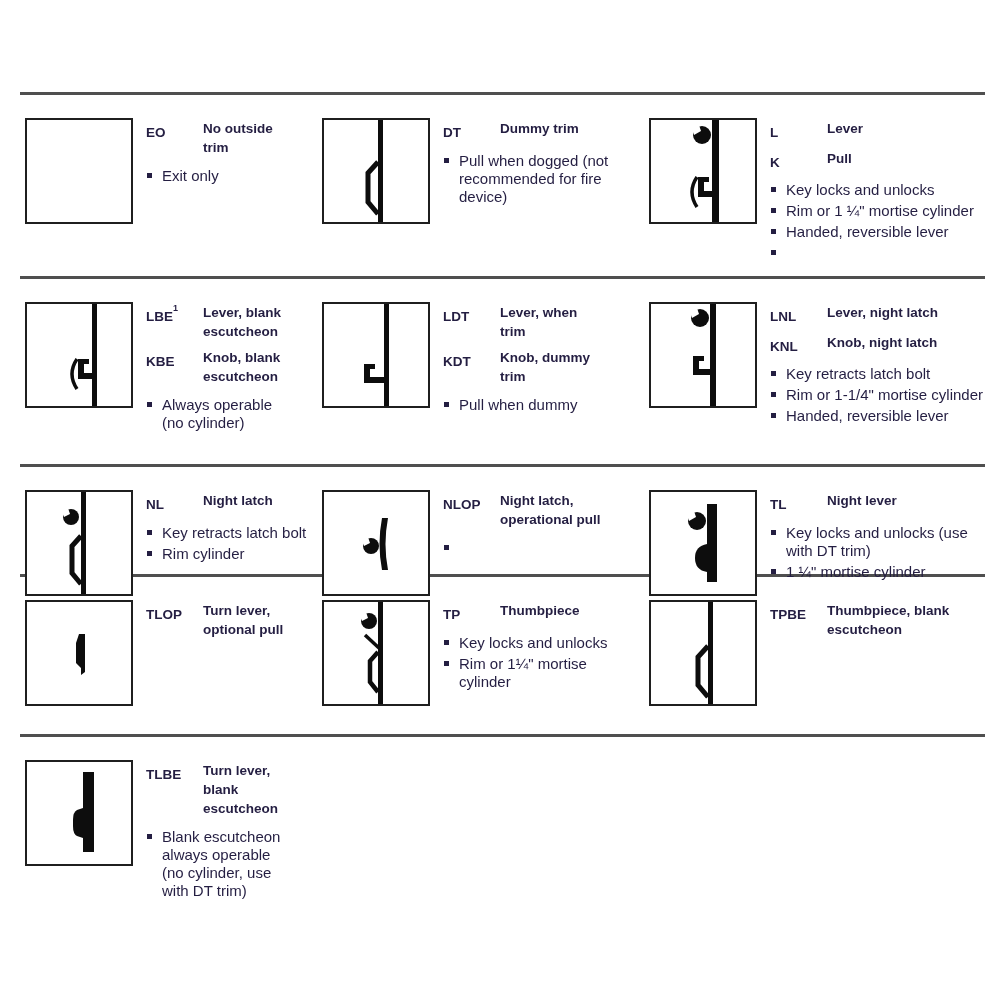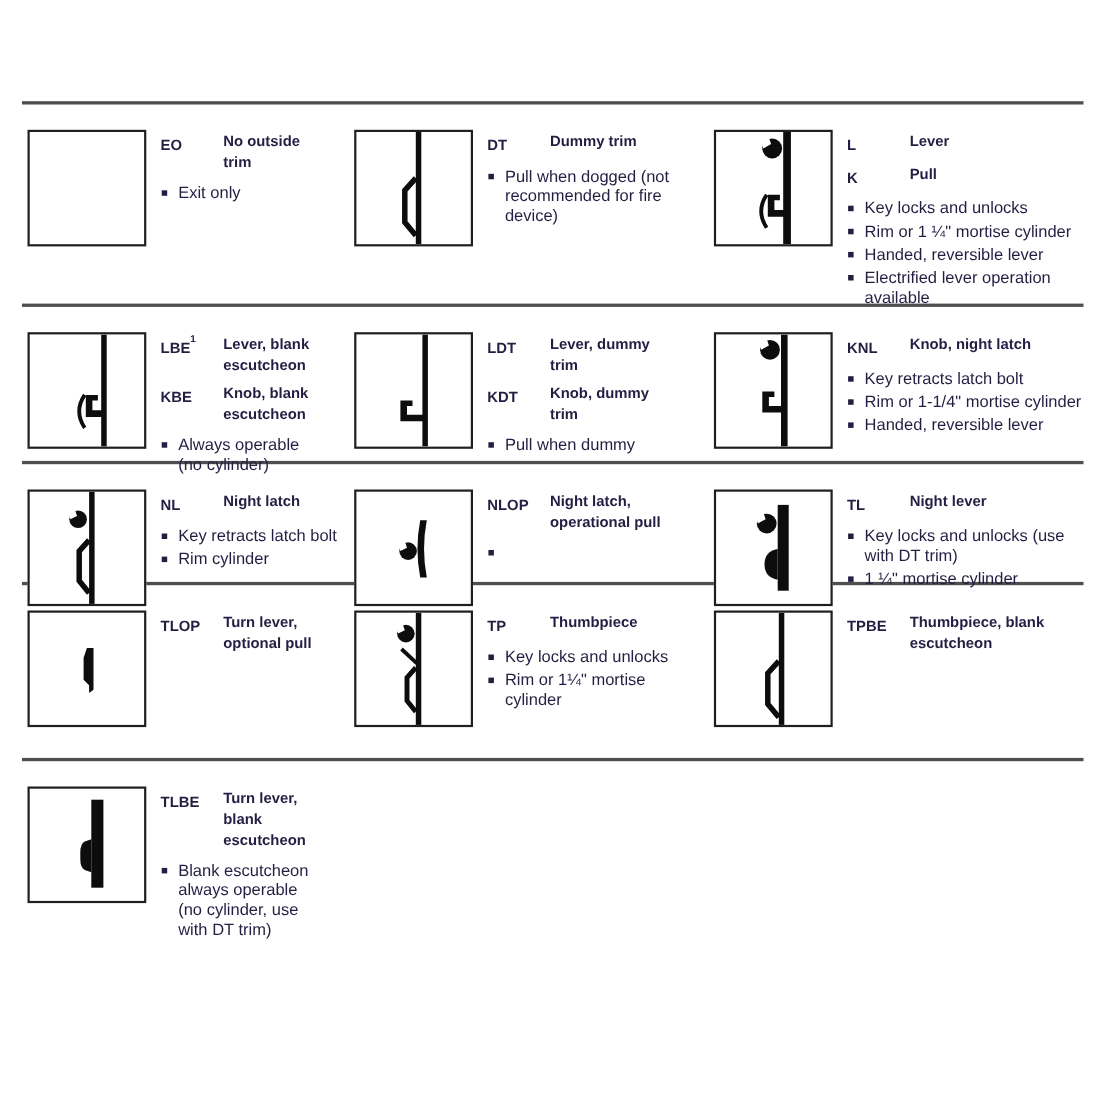--- a/index.html
+++ b/index.html
@@ -10,21 +10,21 @@
   }
   .grid{margin:92px 15px 0 20px;width:965px;}
   .row{
     border-top:3px solid #4f4f4f;
     padding-top:23px;
     display:grid;
     grid-template-columns:302px 327px 1fr;
     box-sizing:border-box;
   }
   .row:nth-child(1){height:184px;}
-  .row:nth-child(2){height:143px;}
+  .row:nth-child(2){height:188px;}
   .row:nth-child(3){height:110px;}
   .row:nth-child(4){height:160px;}
   .row:nth-child(5){min-height:253px;}
   .cell{display:flex;gap:13px;align-items:flex-start;}
   .row .cell:first-child{padding-left:5px;}
   .diagram-box{
     width:104px;height:102px;flex:0 0 auto;
     border:2px solid #1f1f1f;background:#fff;
   }
   .diagram{width:104px;height:102px;display:block;color:#0d0d0d;}
@@ -213,22 +213,20 @@
             <li class="bullet">
     <span class="marker"></span>
     <span class="bullet-text">Rim or 1 ¼" mortise cylinder</span>
   </li>
             <li class="bullet">
     <span class="marker"></span>
     <span class="bullet-text">Handed, reversible lever</span>
   </li>
             <li class="bullet">
     <span class="marker"></span>
-    <span class="bullet-text">Electrified lever operation
-available</span>
   </li>
           </ul>
     </div>
   </div>
     </section>
     <section class="row">
       <div class="cell">
     <div class="diagram-box">
       <svg class="diagram">
             <use href="#sym-lbe-kbe"></use>
@@ -259,21 +257,21 @@
       <div class="cell">
     <div class="diagram-box">
       <svg class="diagram">
             <use href="#sym-ldt-kdt"></use>
           </svg>
     </div>
     <div class="cell-text">
       <div class="codes">
             <div class="code-entry">
     <span class="code"><span class="code-txt">LDT</span><sup class="code-sup"></sup></span>
-    <span class="title">Lever, dummy
+    <span class="title">Lever, when
 trim</span>
   </div>
             <div class="code-entry">
     <span class="code"><span class="code-txt">KDT</span><sup class="code-sup"></sup></span>
     <span class="title">Knob, dummy
 trim</span>
   </div>
           </div>
       <ul class="bullets">
             <li class="bullet">
@@ -284,20 +282,24 @@
     </div>
   </div>
       <div class="cell">
     <div class="diagram-box">
       <svg class="diagram">
             <use href="#sym-lnl-knl"></use>
           </svg>
     </div>
     <div class="cell-text">
       <div class="codes">
+            <div class="code-entry">
+    <span class="code"><span class="code-txt">LNL</span><sup class="code-sup"></sup></span>
+    <span class="title">Lever, night latch</span>
+  </div>
             <div class="code-entry">
     <span class="code"><span class="code-txt">KNL</span><sup class="code-sup"></sup></span>
     <span class="title">Knob, night latch</span>
   </div>
           </div>
       <ul class="bullets">
             <li class="bullet">
     <span class="marker"></span>
     <span class="bullet-text">Key retracts latch bolt</span>
   </li>

